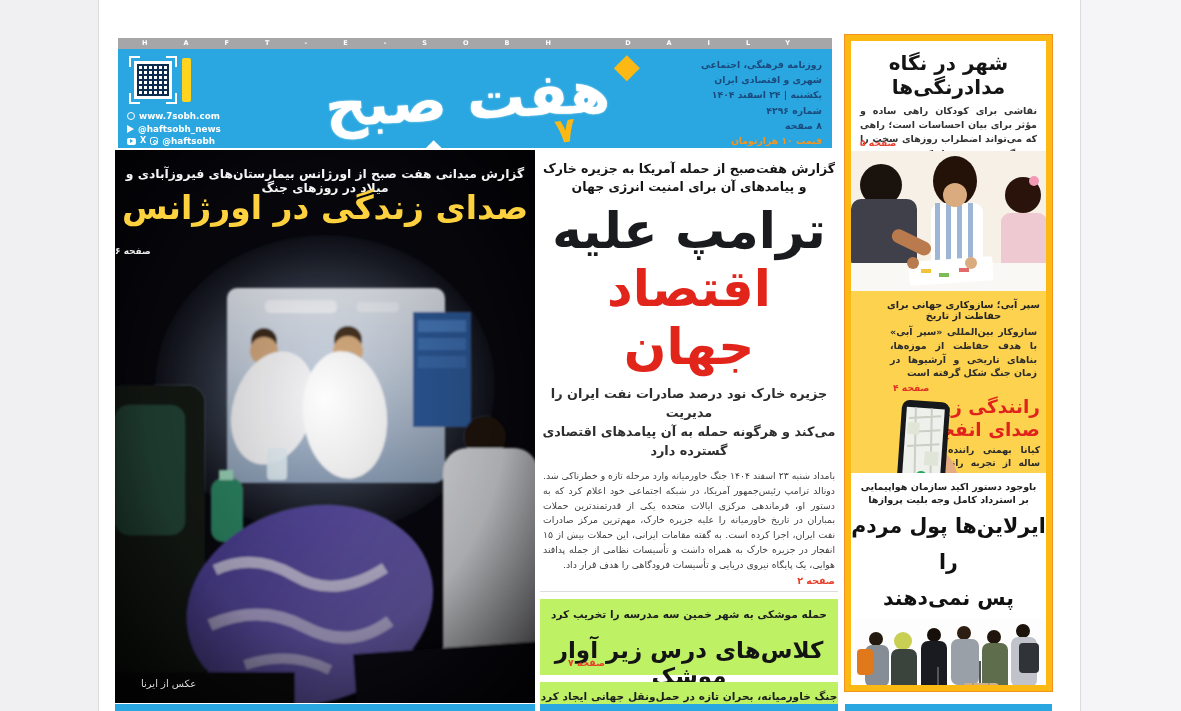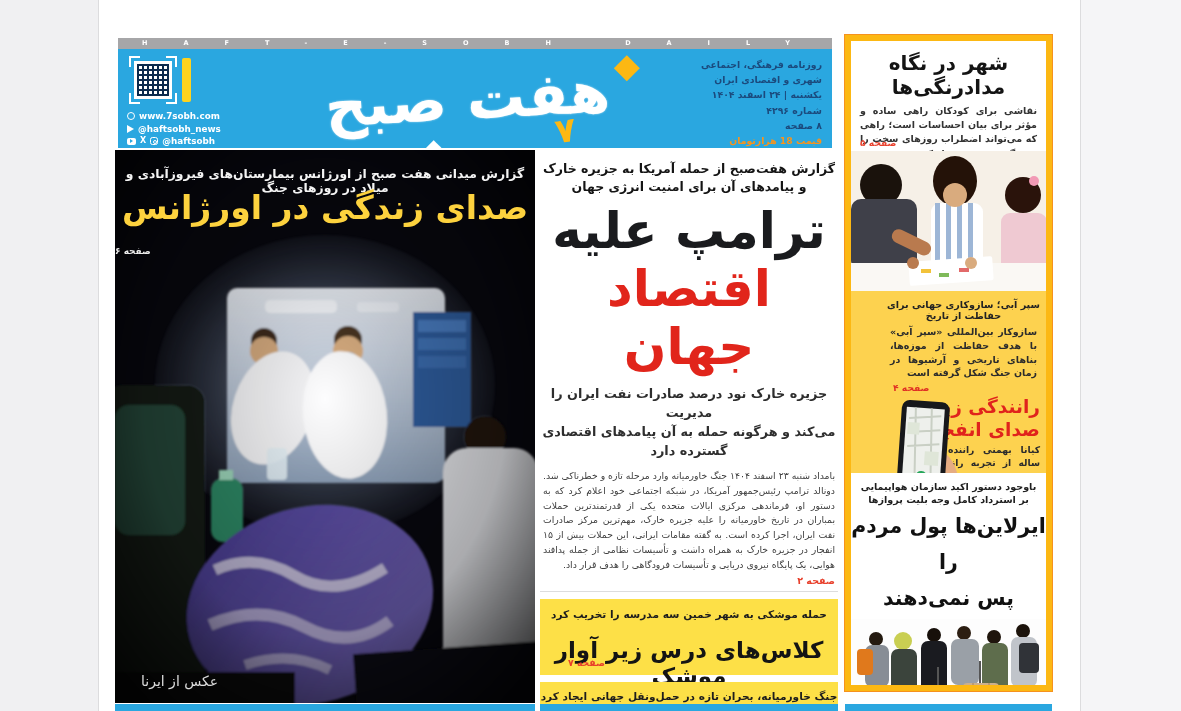--- a/index.html
+++ b/index.html
@@ -50,32 +50,32 @@
 
   .pubinfo { right:10px; top:8px; text-align:right; color:#1b4a7d; font-size:9.3px; font-weight:bold; line-height:15.2px; direction:rtl; }
   .price { color:#f7941d; }
 
   
   .col-left { left:115px; top:150px; width:420px; height:553px; background:#08080f; overflow:hidden; }
   .col-left svg { position:absolute; left:0; top:0; }
   .ll-kicker { left:0; top:17px; width:100%; text-align:center; color:#f4f4f4; font-size:12.3px; font-weight:bold; direction:rtl; z-index:3; }
   .ll-headline { left:0; top:38px; width:100%; text-align:center; color:#fdd23e; font-size:33px; font-weight:bold; direction:rtl; z-index:3; }
   .ll-ref { left:0; top:96px; width:100%; text-align:left; color:#eee; font-size:9px; font-weight:bold; direction:rtl; z-index:3; }
-  .ll-credit { left:26px; bottom:14px; color:#ddd; font-size:14px; direction:rtl; z-index:3; }
+  .ll-credit { left:26px; bottom:14px; color:#ddd; font-size:10px; direction:rtl; z-index:3; }
 
   
   .col-mid { left:540px; top:150px; width:298px; height:553px; background:#fff; }
   .m-kicker { margin-top:10px; text-align:center; font-size:12.5px; font-weight:bold; color:#141414; line-height:17.5px; direction:rtl; }
   .m-h1 { margin-top:7px; text-align:center; font-size:50px; font-weight:bold; color:#1a1b1e; line-height:58px; direction:rtl; letter-spacing:-1px; }
   .m-h2 { text-align:center; font-size:50px; font-weight:bold; color:#e1251b; line-height:58px; direction:rtl; letter-spacing:-1px; }
   .m-sub { margin-top:8px; text-align:center; font-size:12.8px; font-weight:bold; color:#2e2e2e; line-height:19px; direction:rtl; }
   .m-body { margin:9px 3px 0; text-align:justify; direction:rtl; font-size:9.3px; color:#3d3d3d; line-height:14.8px; }
   .m-ref { margin:2px 3px 0; direction:rtl; text-align:right; color:#e8402c; font-size:9.5px; font-weight:bold; }
   .m-hr { margin-top:5px; border-top:1px solid #ddd; }
-  .graybox { background:#fde047; margin-top:7px; position:relative; }
+  .graybox { background:#bef264; margin-top:7px; position:relative; }
   .gb1 { height:76px; padding-top:9px; }
   .gb-kicker { text-align:center; font-size:10.6px; font-weight:bold; color:#1d1d1d; direction:rtl; }
   .gb-headline { text-align:center; font-size:23px; font-weight:bold; color:#141414; direction:rtl; margin-top:17px; }
   .gb-ref-left { position:absolute; left:28px; bottom:7px; color:#e8402c; font-size:9.3px; font-weight:bold; direction:rtl; }
   .gb2 { height:158px; padding-top:8px; }
 
   
   .col-right { left:845px; top:35px; width:207px; height:656px; background:#fff;
     border:6px solid #fcb813; outline:1px solid #f6921e; overflow:hidden; }
   .r-sec { position:relative; width:195px; }
@@ -148,21 +148,21 @@
       <span class="logo-text" dir="rtl">هفت صبح</span>
       <span class="logo-7">۷</span>
       <span class="logo-d2">◆</span>
     </div>
     <div class="abs pubinfo">
       <div>روزنامه فرهنگی، اجتماعی</div>
       <div>شهری و اقتصادی ایران</div>
       <div>یکشنبه | ۲۴ اسفند ۱۴۰۴</div>
       <div>شماره ۴۲۹۶</div>
       <div>۸ صفحه</div>
-      <div class="price">قیمت 18 هزارتومان</div>
+      <div class="price">قیمت ۱۰ هزارتومان</div>
     </div>
   </div>
 
   <div class="abs col-left">
     <svg width="420" height="553" viewBox="0 0 420 553">
       <defs>
         <radialGradient id="glow" cx="50%" cy="50%" r="55%">
           <stop offset="0%" stop-color="#d7e0ee" stop-opacity="0.95"></stop>
           <stop offset="55%" stop-color="#8da0bd" stop-opacity="0.35"></stop>
           <stop offset="100%" stop-color="#8da0bd" stop-opacity="0"></stop>

